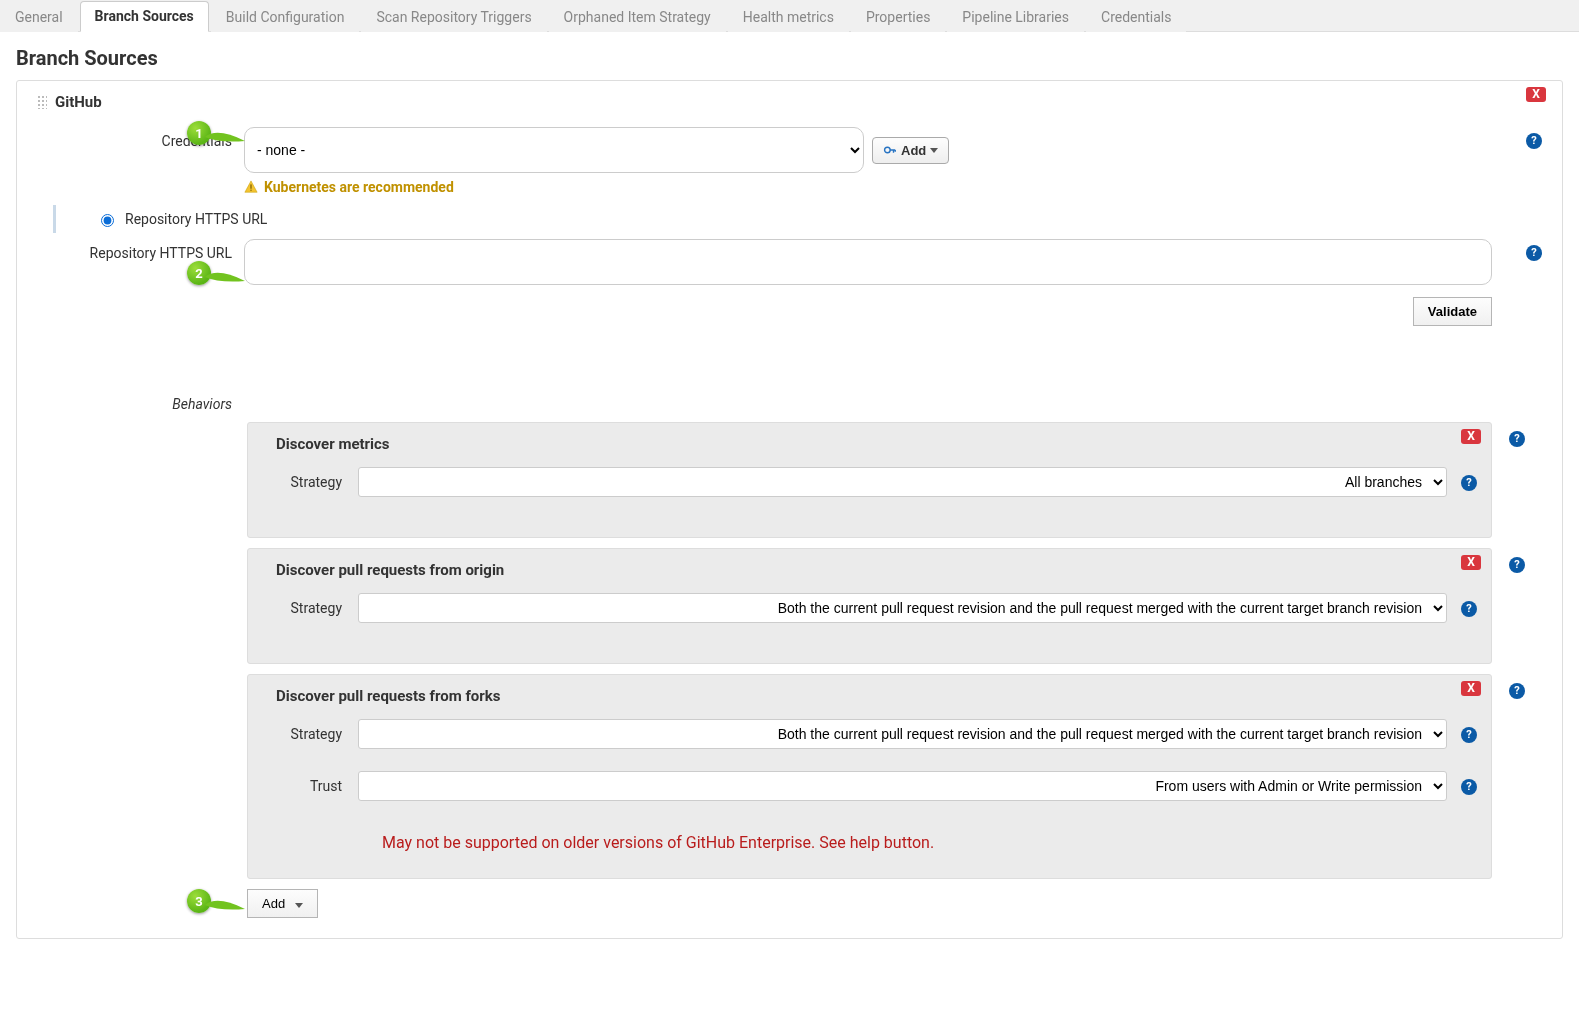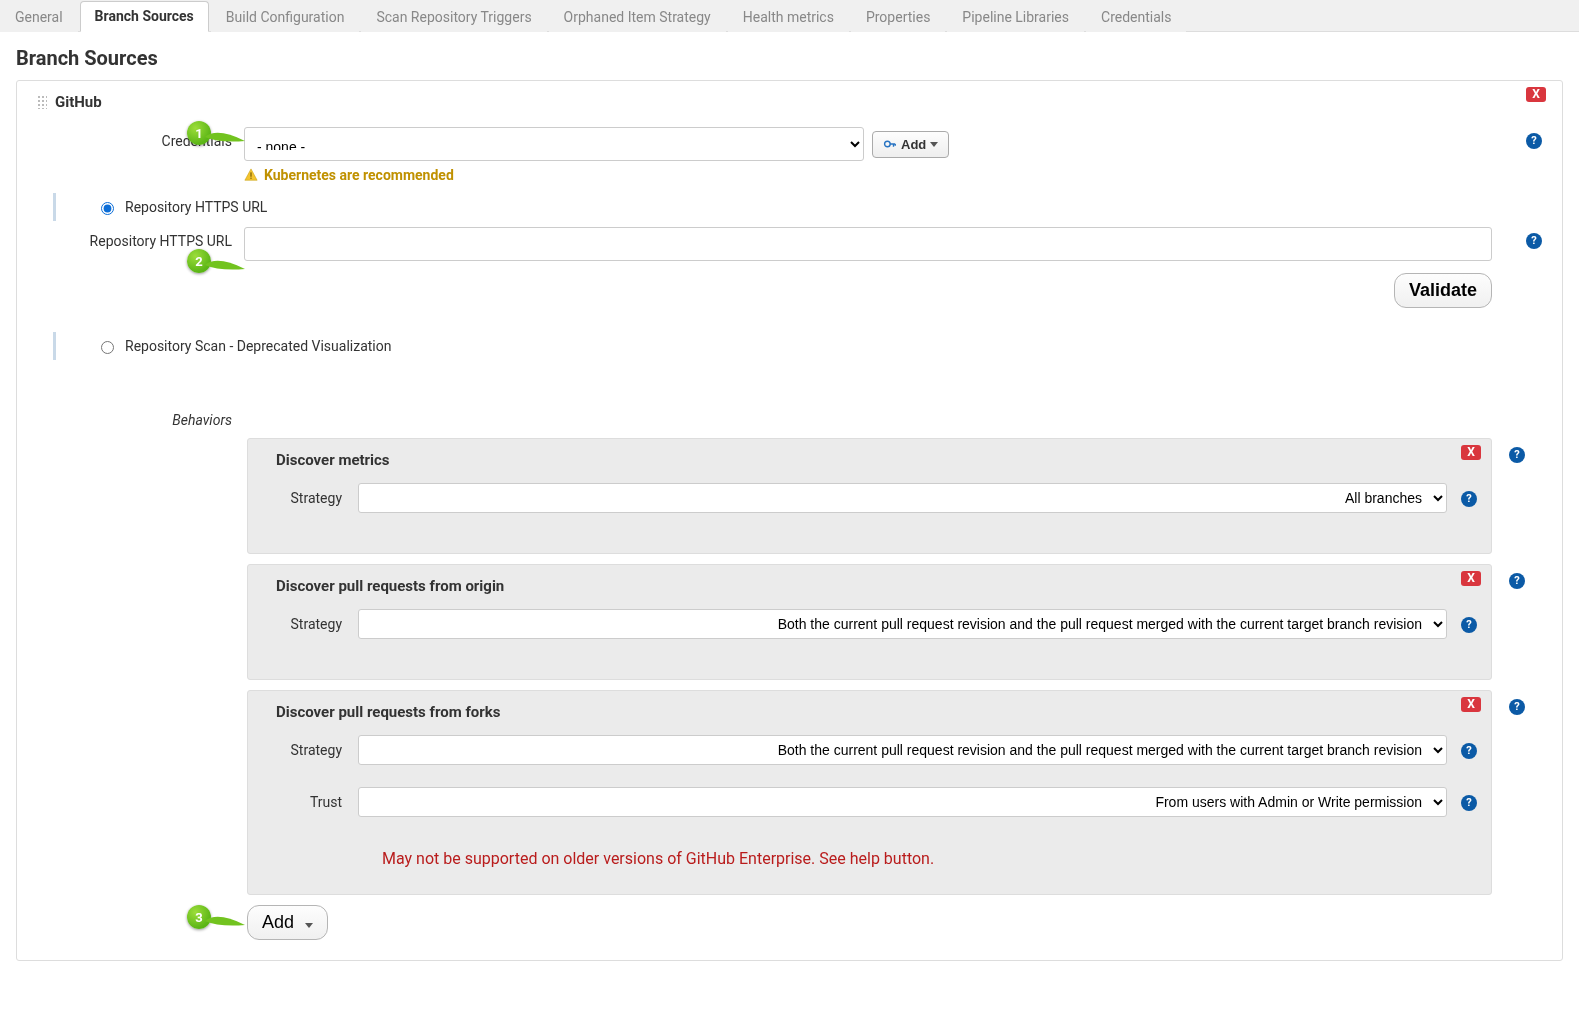--- a/index.html
+++ b/index.html
@@ -104,23 +104,23 @@
   }
   .form-help {
     width: 50px;
     flex: none;
     text-align: right;
     padding-top: 4px;
   }
 
   select.wide-select, input.wide-input {
     box-sizing: border-box;
-    height: 34px;
+    height: 46px;
     border: 1px solid #ccc;
-    border-radius: 3px;
+    border-radius: 10px;
     padding: 10px 8px;
     font-size: 14px;
     background: #fff;
   }
   select.wide-select { appearance: auto; }
 
   .cred-select { width: 620px; }
   .cred-row { display: flex; align-items: center; gap: 8px; }
 
   .add-btn {
@@ -171,23 +171,23 @@
   .validate-row {
     display: flex;
     justify-content: flex-end;
     padding-right: 50px;
     margin: 12px 0 24px 0;
   }
   .yui-btn {
     border: 1px solid #b5b5b5;
     background: linear-gradient(#fdfdfd, #f0f0f0);
     padding: 6px 14px;
-    border-radius: 12px;
+    border-radius: 0;
     cursor: pointer;
-    font-size: 18px;
+    font-size: 13px;
     font-weight: bold;
   }
 
   
   .behaviors-container {
     margin-left: 210px; 
     margin-right: 50px;
   }
   .behavior {
     background: #ebebeb;
@@ -361,24 +361,20 @@
       <div class="form-content">
         <input class="wide-input repo-input" type="text" value="" style="">
       </div>
       <div class="form-help"><span class="help-icon">?</span></div>
     </div>
 
     <div class="validate-row">
       <button class="yui-btn">Validate</button>
     </div>
 
-    <div class="radio-row deprecated">
-      <input type="radio" style="">
-      <span>Repository Scan - Deprecated Visualization</span>
-    </div>
 
     <div style="height:30px"></div>
 
     <div class="form-row" style="align-items:flex-start;">
       <div class="form-label" style="padding-top:16px;font-style:italic;">Behaviors</div>
     </div>
 
     <div class="behaviors-container">
 
       <div class="behavior">

